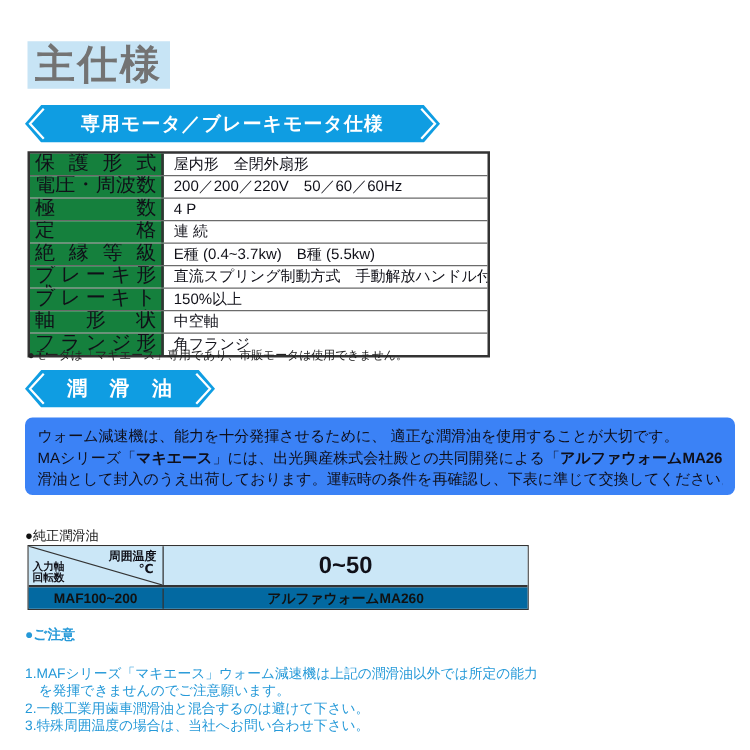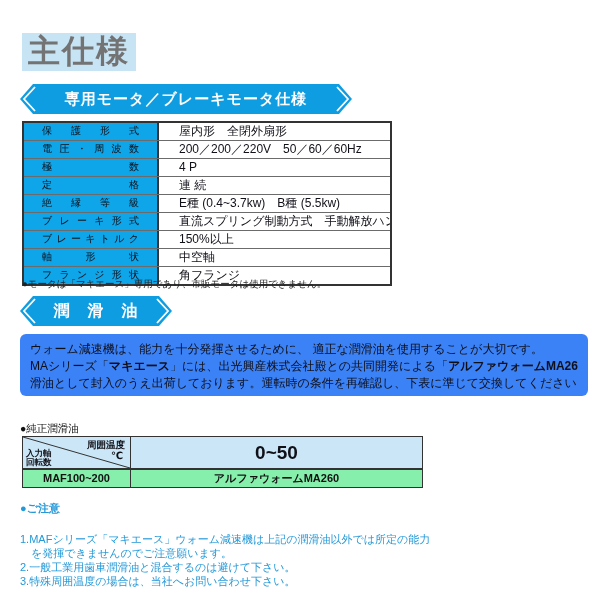--- a/index.html
+++ b/index.html
@@ -19,45 +19,45 @@
   .banner .txt{
     position:absolute;left:0;top:0;right:0;bottom:0;
     display:flex;align-items:center;justify-content:center;
     color:#fff;font-weight:bold;font-size:15px;letter-spacing:1px;text-align:right;
   }
   
   .spec-table{position:absolute;left:22px;top:121px;width:370px;border:2px solid #333;box-sizing:border-box;}
   .spec-row{display:flex;height:17px;border-top:1px solid #6b6b6b;}
   .spec-row:first-child{border-top:none;}
   .spec-lbl{
-    width:97px;flex:none;background:#0ea5e9;border-right:2px solid #333;
-    padding:0 18px;font-size:10px;line-height:16px;color:#101018;
+    width:97px;flex:none;background:#15803d;border-right:2px solid #333;
+    padding:0 4px;font-size:16px;line-height:16px;color:#101018;
     text-align:justify;text-align-last:justify;box-sizing:content-box;overflow:hidden;
   }
-  .spec-val{flex:1;padding:0 20px;font-size:12px;line-height:16px;color:#101018;white-space:pre;overflow:hidden;}
+  .spec-val{flex:1;padding:0 8px;font-size:12px;line-height:16px;color:#101018;white-space:pre;overflow:hidden;}
   .spec-note{position:absolute;left:22px;top:278px;font-size:9.5px;color:#222;}
   
   .info-box{
     position:absolute;left:20px;top:334px;width:568px;height:62px;background:#3b82f6;
     border-radius:6px;box-sizing:border-box;padding:7px 10px 0 10px;
     font-size:12px;line-height:17px;color:#0f0f1a;
   }
   .info-box .b{font-weight:bold;}
   .info-line{white-space:pre;overflow:hidden;}
   
   .oil-heading{position:absolute;left:20px;top:422px;font-size:10.5px;color:#111;}
   .oil-table{position:absolute;left:22px;top:436px;width:401px;border:1px solid #333;box-sizing:border-box;font-weight:bold;}
   .oil-header{display:flex;height:31px;background:#cbe7f7;border-bottom:2px solid #333;}
   .oil-h-left{width:107px;flex:none;position:relative;border-right:1px solid #333;}
   .oil-h-left svg{position:absolute;left:0;top:0;}
   .diag-tr{position:absolute;top:2px;right:5px;font-size:9.5px;color:#101018;}
   .diag-unit{position:absolute;top:13px;right:7px;font-size:10px;color:#101018;}
   .diag-bl{position:absolute;bottom:1px;left:3px;font-size:8.5px;line-height:9px;color:#101018;}
   .oil-h-right{flex:1;display:flex;align-items:center;justify-content:center;font-size:19px;color:#101018;}
-  .oil-row{display:flex;height:17px;background:#86efac;}
+  .oil-row{display:flex;height:17px;background:#0369a1;align-items:center;}
   .oil-r-left{width:107px;flex:none;border-right:1px solid #333;text-align:center;font-size:11px;line-height:16px;}
   .oil-r-right{flex:1;text-align:center;font-size:11px;line-height:16px;}
   
   .notice{position:absolute;left:20px;top:501px;color:#2599d8;font-size:11px;line-height:14px;}
   .notice .hd{font-weight:bold;margin-bottom:17px;}
   .notice .ln{white-space:pre;}
 </style>
 </head>
 <body>
 

